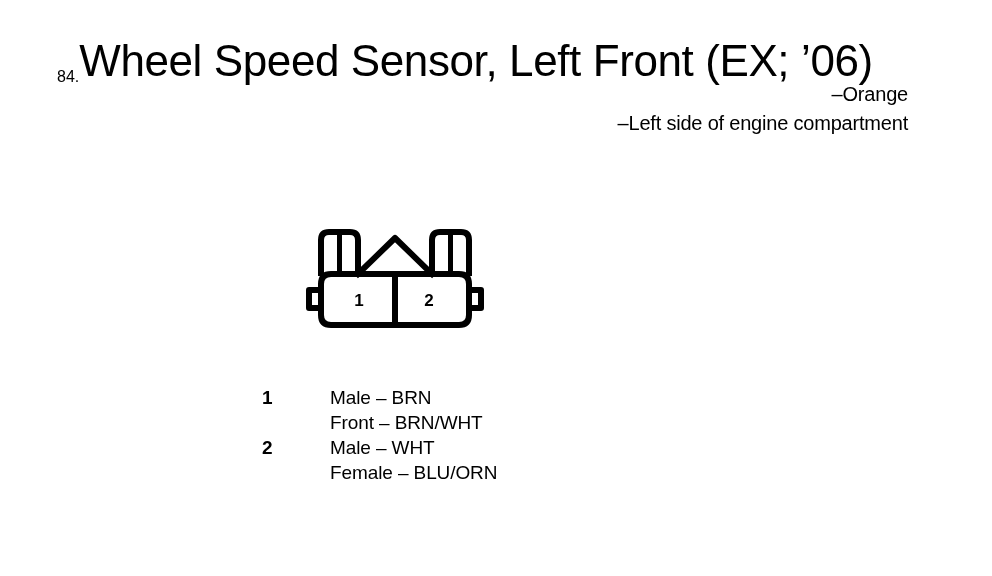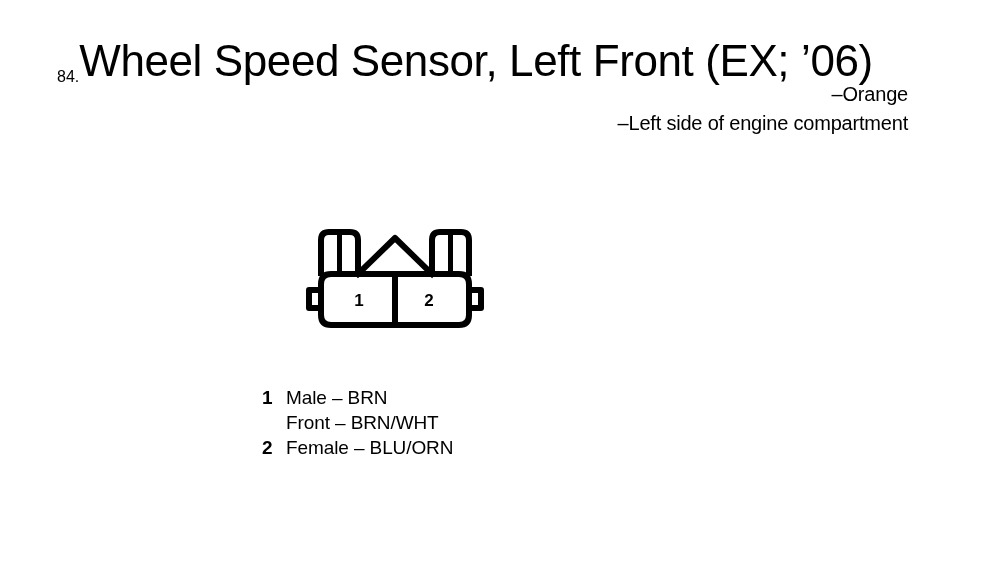--- a/index.html
+++ b/index.html
@@ -90,20 +90,21 @@
     text-align: left;
   }
   .legend-lines {
     flex: 1 1 auto;
   }
   .legend-line {
     font-size: 19px;
     line-height: 25px;
     white-space: nowrap;
     letter-spacing: -0.1px;
+    margin-left: 44px;
   }
 </style>
 </head>
 <body>
 
 <div id="title-row">
   <span>84.</span>
   <span id="entry-title">Wheel Speed Sensor, Left Front (EX; ’06)</span>
 </div>
 
@@ -145,16 +146,17 @@
   <div class="legend-group">
     <div class="legend-num">1</div>
     <div class="legend-lines">
       <div class="legend-line">Male – BRN</div>
       <div class="legend-line">Front – BRN/WHT</div>
     </div>
   </div>
   <div class="legend-group">
     <div class="legend-num">2</div>
     <div class="legend-lines">
+      <div class="legend-line">Male – WHT</div>
       <div class="legend-line">Female – BLU/ORN</div>
     </div>
   </div>
 </div>
 
 </body></html>

